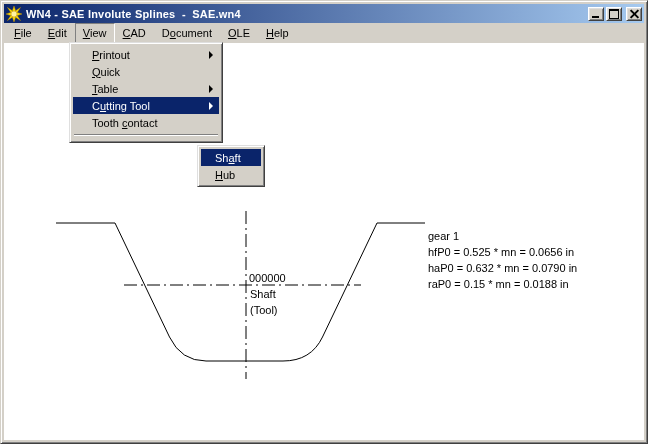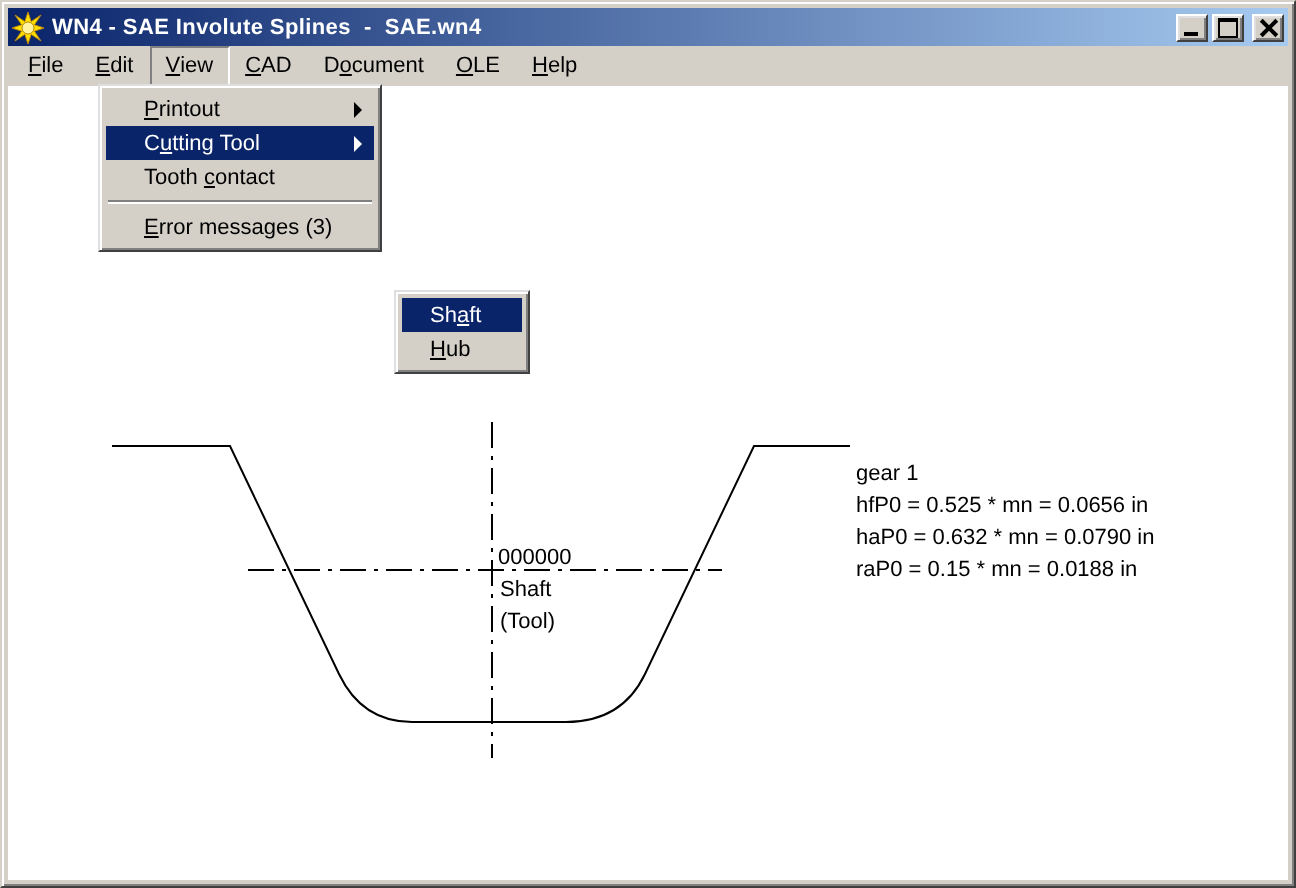--- a/index.html
+++ b/index.html
@@ -90,21 +90,21 @@
 
   
   .popup{
     position:absolute;z-index:10;
     background:var(--chrome,#D4D0C8);
     border:1px solid;border-color:#DFDFDF #404040 #404040 #DFDFDF;
     box-shadow:inset 1px 1px 0 #FFFFFF, inset -1px -1px 0 #808080;
     padding:3px;
     box-sizing:border-box;
   }
-  .view-menu{left:48px;top:41px;width:142px;}
+  .view-menu{left:68px;top:41px;width:154px;}
   .sub-menu{left:196px;top:144px;width:68px;z-index:11;}
   .menu-item{
     position:relative;
     height:17px;display:flex;align-items:center;
     padding-left:19px;
     color:#000;
     white-space:nowrap;
   }
   .sub-menu .menu-item{padding-left:14px;}
   .menu-item.highlighted{
@@ -171,31 +171,35 @@
     <text x="427" y="255">hfP0 = 0.525 * mn = 0.0656 in</text>
     <text x="427" y="271">haP0 = 0.632 * mn = 0.0790 in</text>
     <text x="427" y="287">raP0 = 0.15 * mn = 0.0188 in</text>
   </svg>
 
   <div class="popup view-menu">
     <div class="menu-item">
       <span><u>P</u>rintout</span>
       <span class="submenu-arrow"></span>
     </div>
+    <div class="menu-item">
+      <span><u>Q</u>uick</span>
+    </div>
+    <div class="menu-item">
+      <span><u>T</u>able</span>
+      <span class="submenu-arrow"></span>
+    </div>
     <div class="menu-item highlighted">
       <span>C<u>u</u>tting Tool</span>
       <span class="submenu-arrow"></span>
     </div>
     <div class="menu-item">
       <span>Tooth <u>c</u>ontact</span>
     </div>
     <div class="menu-separator"></div>
-    <div class="menu-item">
-      <span><u>E</u>rror messages (3)</span>
-    </div>
   </div>
 
   <div class="popup sub-menu">
     <div class="menu-item highlighted">
       <span>Sh<u>a</u>ft</span>
     </div>
     <div class="menu-item">
       <span><u>H</u>ub</span>
     </div>
   </div>

